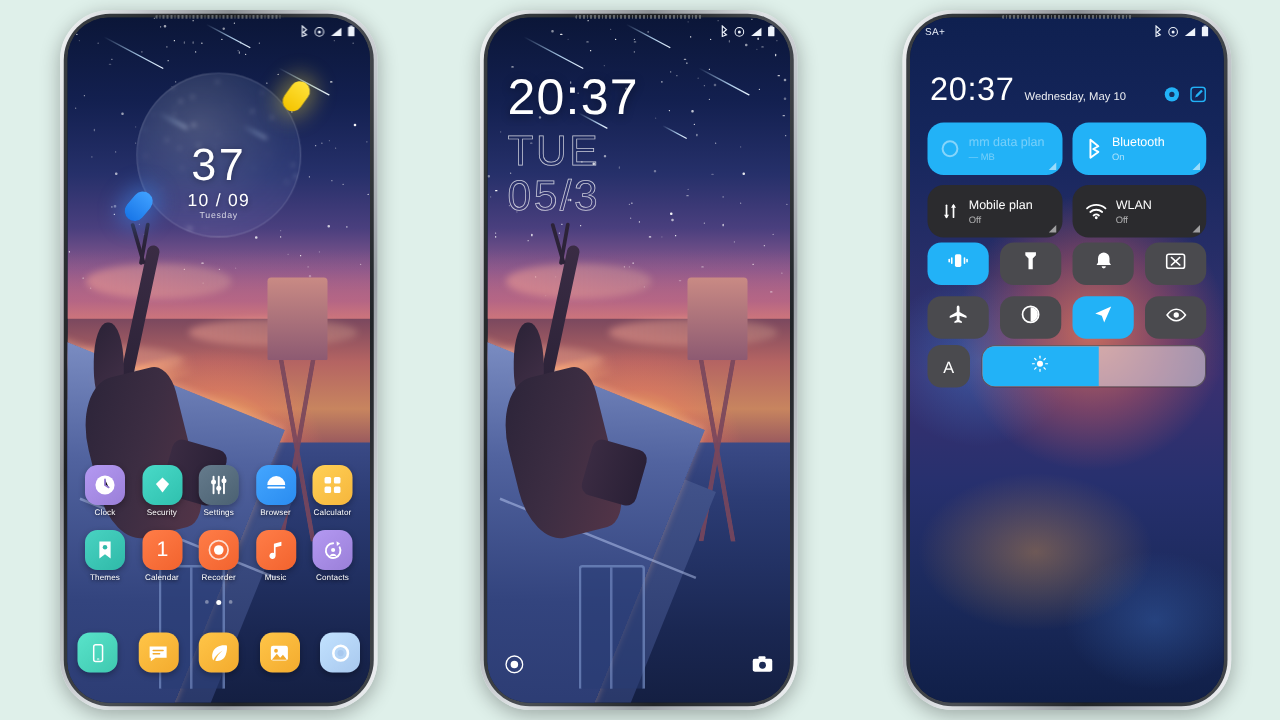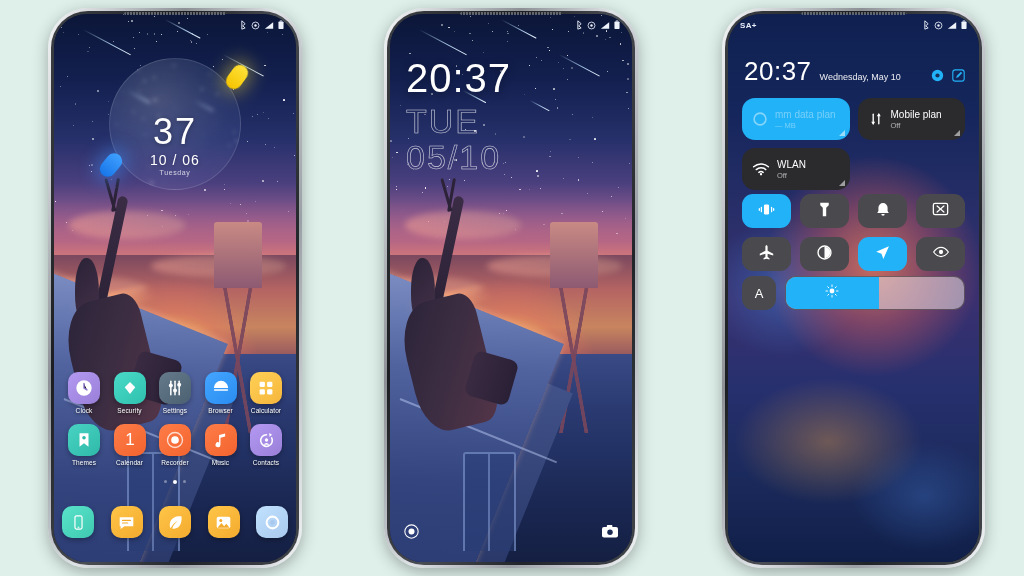--- a/index.html
+++ b/index.html
@@ -133,21 +133,21 @@
     content:""; position:absolute; left:48%; top:0; bottom:0; width:2px;
     background:rgba(150,175,230,.45);
   }
 
   
   .statusbar{
     position:absolute; top:0; left:0; right:0; height:22px;
     display:flex; align-items:center; justify-content:flex-end;
     padding:0 12px; gap:4px; z-index:5;
   }
-  .sb-left{ margin-right:auto; color:#e9eef8; font-size:8px; font-weight:bold; letter-spacing:.3px; }
+  .sb-left{ margin-right:auto; color:#e9eef8; font-size:8px; font-weight:normal; letter-spacing:.3px; }
   .sb-ico{ color:#eef3fb; display:flex; align-items:center; }
   .sb-ico svg{ display:block; }
 
   
   .clockwidget{
     position:absolute; left:50%; top:44px; transform:translateX(-50%);
     width:132px; height:132px; z-index:4;
   }
   .cw-circle{
     position:absolute; inset:0; border-radius:50%;
@@ -491,21 +491,21 @@
               <rect x="0.6" y="1.2" width="6.8" height="10.2" rx="1" fill="#eef3fb"></rect>
             </svg>
         </span>
       </div>
 
       <div class="clockwidget">
         <div class="cw-circle"></div>
         <div class="cw-yellow"></div>
         <div class="cw-blue"></div>
         <div class="cw-m">37</div>
-        <div class="cw-date">10 / 06</div>
+        <div class="cw-date">10 / 09</div>
         <div class="cw-day">Tuesday</div>
       </div>
 
       <div class="appgrid">
         <div class="approw" id="p1row1">
             <div class="app">
               <div class="appicon" style="background: linear-gradient(140deg, rgb(180, 153, 242), rgb(154, 127, 216));">
                 <svg width="20" height="20" viewBox="0 0 24 24">
                   <circle cx="12" cy="12" r="9.2" fill="#fff"></circle>
                   <g stroke="#8e74cf" stroke-width="1.7" stroke-linecap="round">
@@ -822,21 +822,21 @@
           <svg width="6" height="10" viewBox="0 0 8 12">
               <rect x="2.4" y="0" width="3.2" height="1.2" fill="#eef3fb"></rect>
               <rect x="0.6" y="1.2" width="6.8" height="10.2" rx="1" fill="#eef3fb"></rect>
             </svg>
         </span>
       </div>
 
       <div class="lock-clock">
         <div class="lc-time">20:37</div>
         <div class="lc-dow">TUE</div>
-        <div class="lc-date">05/10</div>
+        <div class="lc-date">05/3</div>
       </div>
 
       <div class="lockbar">
         <span class="lockbtn">
           <svg width="15" height="15" viewBox="0 0 18 18">
               <circle cx="9" cy="9" r="8" fill="none" stroke="#fff" stroke-width="1.3"></circle>
               <circle cx="9" cy="9" r="3.6" fill="#fff"></circle>
             </svg>
         </span>
         <span class="lockbtn">
@@ -907,20 +907,32 @@
       <div class="cc-tiles" id="p3bigtiles">
           <div class="bigtile on dim">
             <span class="bt-ico">
               <svg width="16" height="16" viewBox="0 0 20 20">
                 <circle cx="10" cy="10" r="7.4" fill="none" stroke="rgba(255,255,255,.45)" stroke-width="2"></circle>
               </svg>
             </span>
             <span class="bt-txt">
               <span class="bt-title">mm data plan</span>
               <span class="bt-sub">— MB</span>
+            </span>
+            <span class="bt-corner"></span>
+          </div>
+          <div class="bigtile on">
+            <span class="bt-ico">
+              <svg width="15" height="18" viewBox="0 0 14 20">
+                <path d="M3.5 2l7 5.8L6 10.2l4.5 2.6-7 5.2V2z" fill="none" stroke="#fff" stroke-width="1.7" stroke-linejoin="round"></path>
+              </svg>
+            </span>
+            <span class="bt-txt">
+              <span class="bt-title">Bluetooth</span>
+              <span class="bt-sub">On</span>
             </span>
             <span class="bt-corner"></span>
           </div>
           <div class="bigtile off">
             <span class="bt-ico">
               <svg width="16" height="16" viewBox="0 0 20 20">
                 <g stroke="#fff" stroke-width="1.7" stroke-linecap="round">
                   <path d="M6.5 4v12"></path>
                   <path d="M13.5 16V4"></path>
                 </g>

